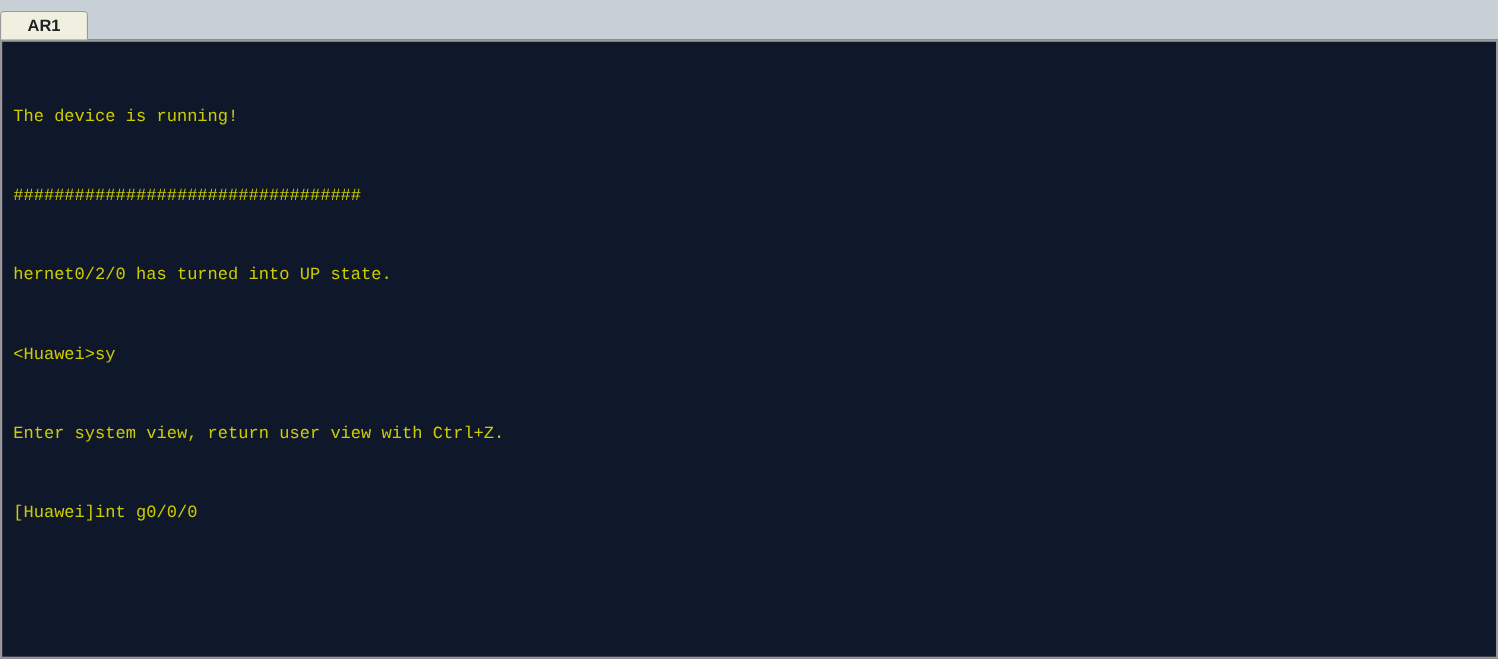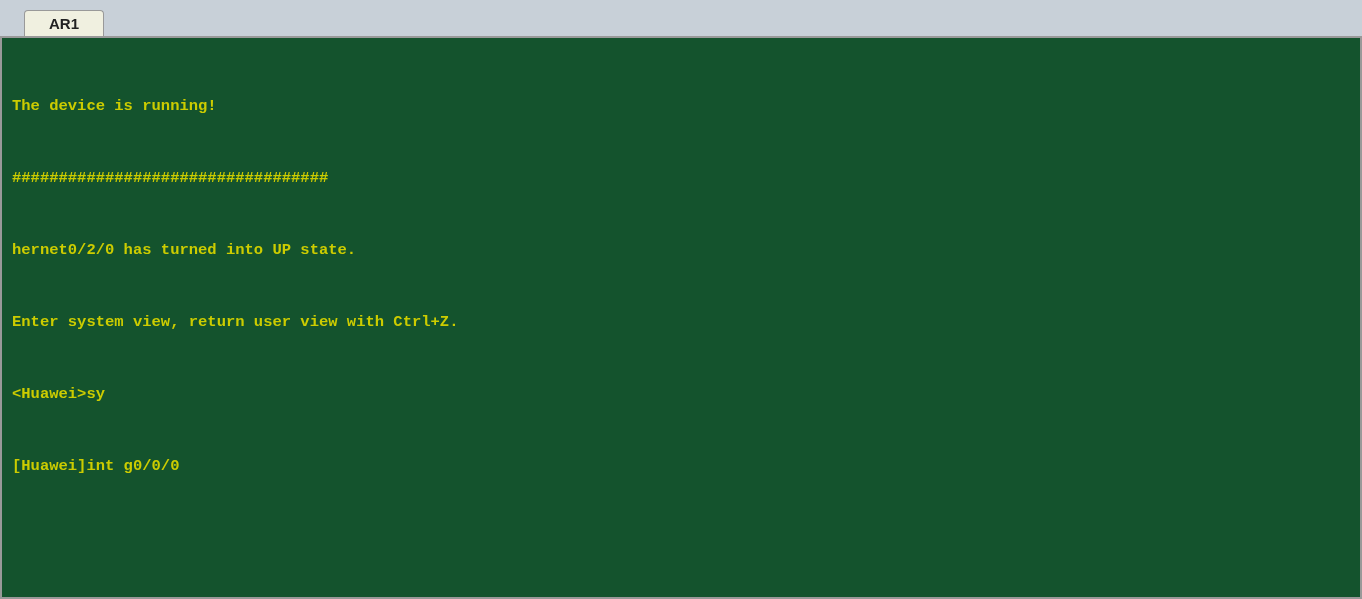--- a/index.html
+++ b/index.html
@@ -22,21 +22,20 @@
       display: flex;
       flex-direction: column;
     }
 
     .tab-bar {
       display: flex;
       align-items: flex-end;
       background: #c8d0d8;
       padding-top: 4px;
       height: 36px;
-      padding-left: 24px;
     }
 
     .tab {
       background: #f0f0e0;
       border: 1px solid #999;
       border-bottom: none;
       padding: 4px 24px;
       font-size: 15px;
       font-weight: bold;
       color: #222;
@@ -46,25 +45,24 @@
       text-align: center;
     }
 
     .tab.active {
       background: #f0f0e0;
       z-index: 2;
     }
 
     .terminal-container {
       flex: 1;
-      background: #14532d;
+      background: #0f172a;
       padding: 8px 10px;
       overflow: hidden;
       border: 2px solid #999;
-      font-weight: bold;
     }
 
     .terminal-text {
       font-family: 'Courier New', Courier, monospace;
       font-size: 15.5px;
       line-height: 1.55;
       color: #cccc00;
       white-space: pre;
     }
 
@@ -77,22 +75,22 @@
 
 <div class="window">
   <div class="tab-bar">
     <div class="tab active">AR1</div>
   </div>
   <div class="terminal-container">
     <div class="terminal-text">
       <span class="line">The device is running!</span>
       <span class="line">##################################</span>
       <span class="line">hernet0/2/0 has turned into UP state.</span>
+      <span class="line">&lt;Huawei&gt;sy</span>
       <span class="line">Enter system view, return user view with Ctrl+Z.</span>
-      <span class="line">&lt;Huawei&gt;sy</span>
       <span class="line">[Huawei]int g0/0/0</span>
       
       
       
       
       <span class="line"></span>
       
       <span class="line"></span>
       
     </div>

